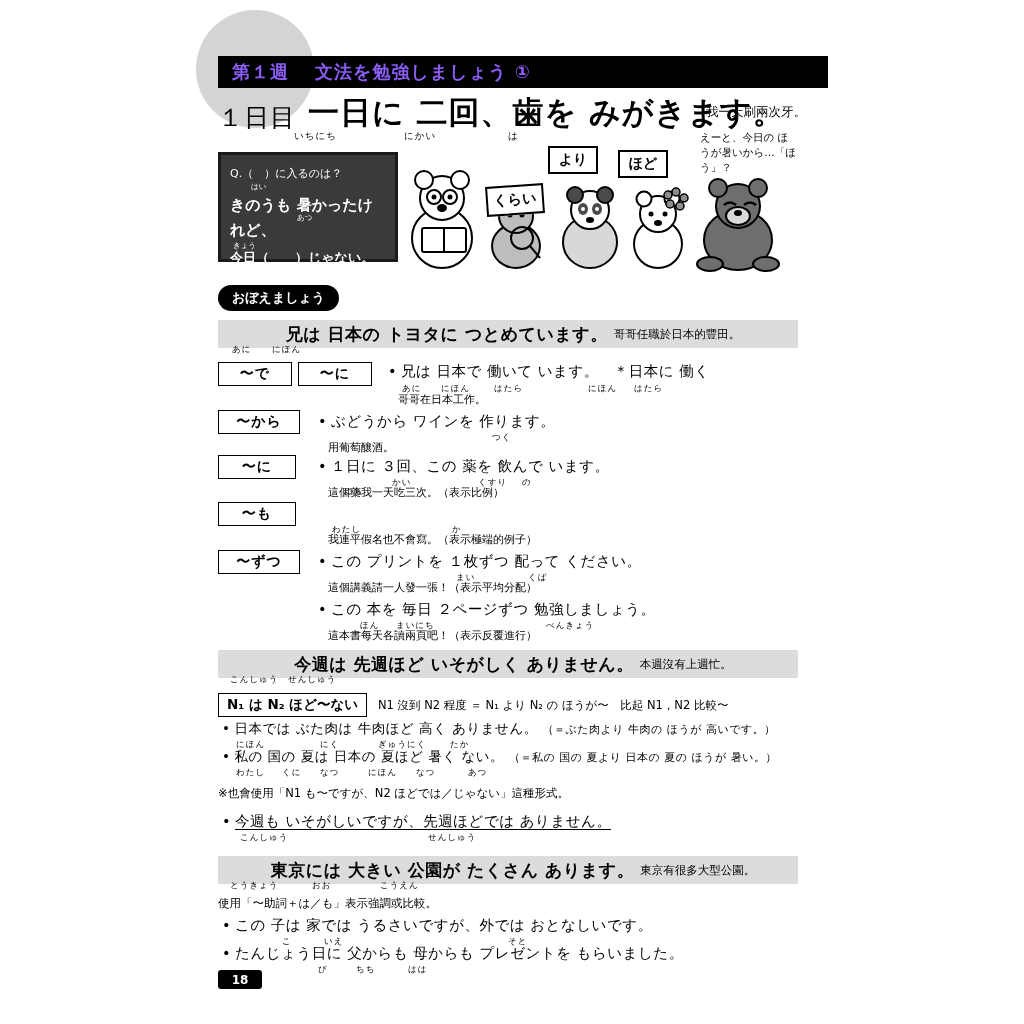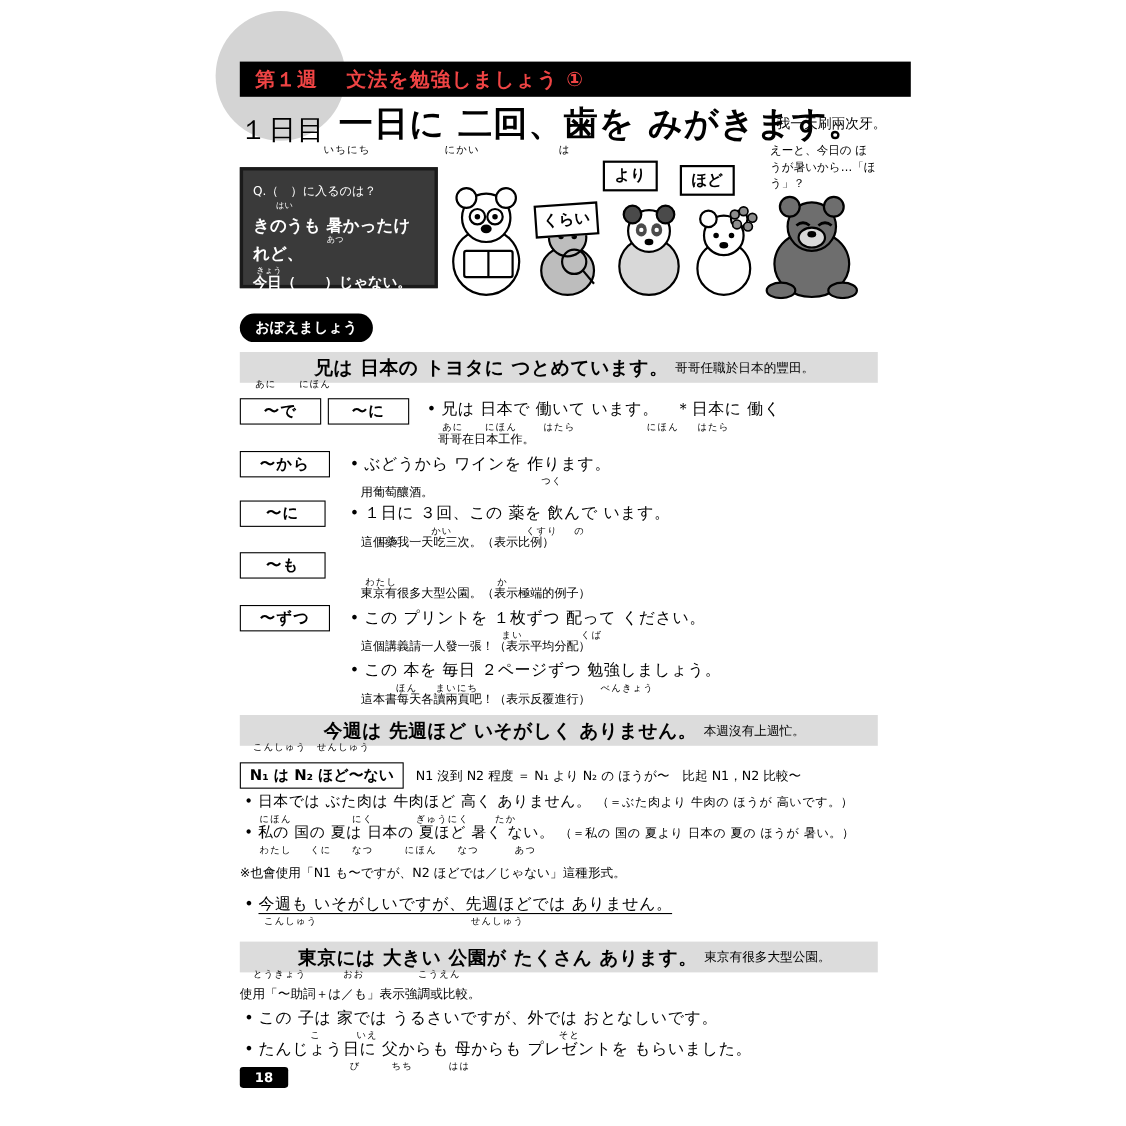--- a/index.html
+++ b/index.html
@@ -16,21 +16,21 @@
     position:absolute; left:0; top:0; width:1024px; height:1024px;
     background:#ffffff;
   }
   
   .deco-circle {
     position:absolute; left:196px; top:10px; width:118px; height:118px;
     background:#d4d4d4; border-radius:50%;
   }
   .week-banner {
     position:absolute; left:218px; top:56px; width:610px; height:32px;
-    background:#000; color:#ef4444;
+    background:#000; color:#8b5cf6;
     display:flex; align-items:center;
     font-weight:bold; font-size:18px; letter-spacing:1px;
     padding-left:14px;
   }
   .week-banner .wk { margin-right:26px; }
   .day-line {
     position:absolute; left:218px; top:92px; width:790px; height:42px;
     display:flex; align-items:flex-end;
   }
   .day-badge {
@@ -250,21 +250,21 @@
   </div>
   <span class="ruby-under" style="left:344px; top:486px;">にち</span>
   <span class="ruby-under" style="left:392px; top:477px;">かい</span>
   <span class="ruby-under" style="left:478px; top:477px;">くすり</span>
   <span class="ruby-under" style="left:522px; top:477px;">の</span>
   <div class="tr" style="left:328px; top:485px;">這個藥我一天吃三次。（表示比例）</div>
 
   <div class="boxlabel" style="left:218px; top:502px; width:78px;">〜も</div>
   <span class="ruby-under" style="left:332px; top:524px;">わたし</span>
   <span class="ruby-under" style="left:452px; top:524px;">か</span>
-  <div class="tr" style="left:328px; top:532px;">東京有很多大型公園。（表示極端的例子）</div>
+  <div class="tr" style="left:328px; top:532px;">我連平假名也不會寫。（表示極端的例子）</div>
 
   <div class="boxlabel" style="left:218px; top:550px; width:82px;">〜ずつ</div>
   <div class="ex" style="left:318px; top:552px;">
     <span class="bull">•</span><span>この プリントを １枚ずつ 配って ください。</span>
   </div>
   <span class="ruby-under" style="left:456px; top:572px;">まい</span>
   <span class="ruby-under" style="left:528px; top:572px;">くば</span>
   <div class="tr" style="left:328px; top:580px;">這個講義請一人發一張！（表示平均分配）</div>
 
   <div class="ex" style="left:318px; top:600px;">

